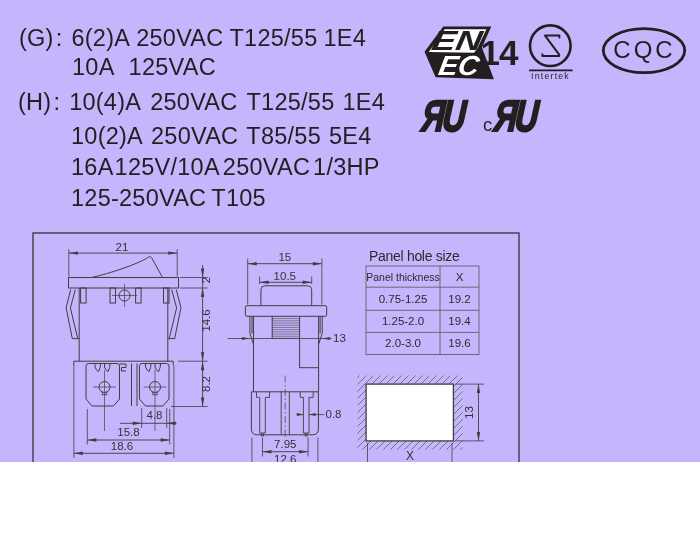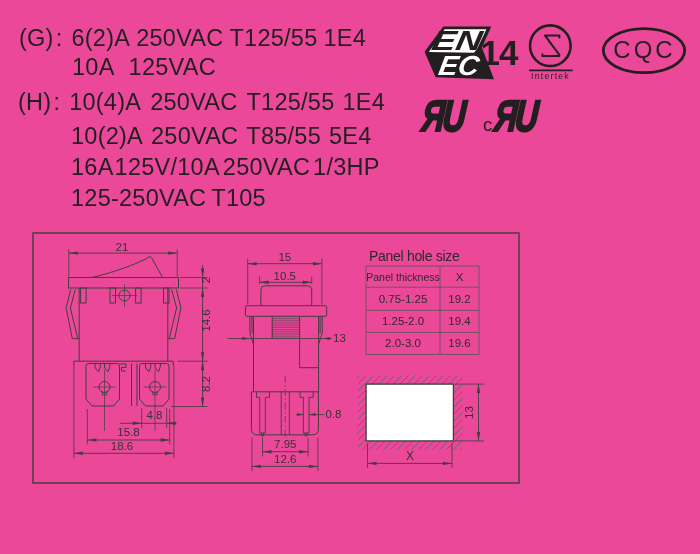--- a/index.html
+++ b/index.html
@@ -1,16 +1,16 @@
 <!DOCTYPE html>
 <html><head>
 <meta charset="utf-8">
 <style>
 html,body{margin:0;padding:0;background:#ffffff;}
-#page{position:relative;width:700px;height:554px;background:#ec4899;overflow:hidden;
+#page{position:relative;width:700px;height:462px;background:#c4b5fd;overflow:hidden;
 font-family:"Liberation Sans",sans-serif;}
 svg{position:absolute;left:0;top:0;}
 </style>
 </head>
 <body>
 <div id="page">
 <svg width="700" height="554" viewBox="0 0 700 554">
 <g fill="none" stroke="none">
 
 <g fill="#231f20" font-family="Liberation Sans,sans-serif" font-size="23.5" letter-spacing="0.25">

